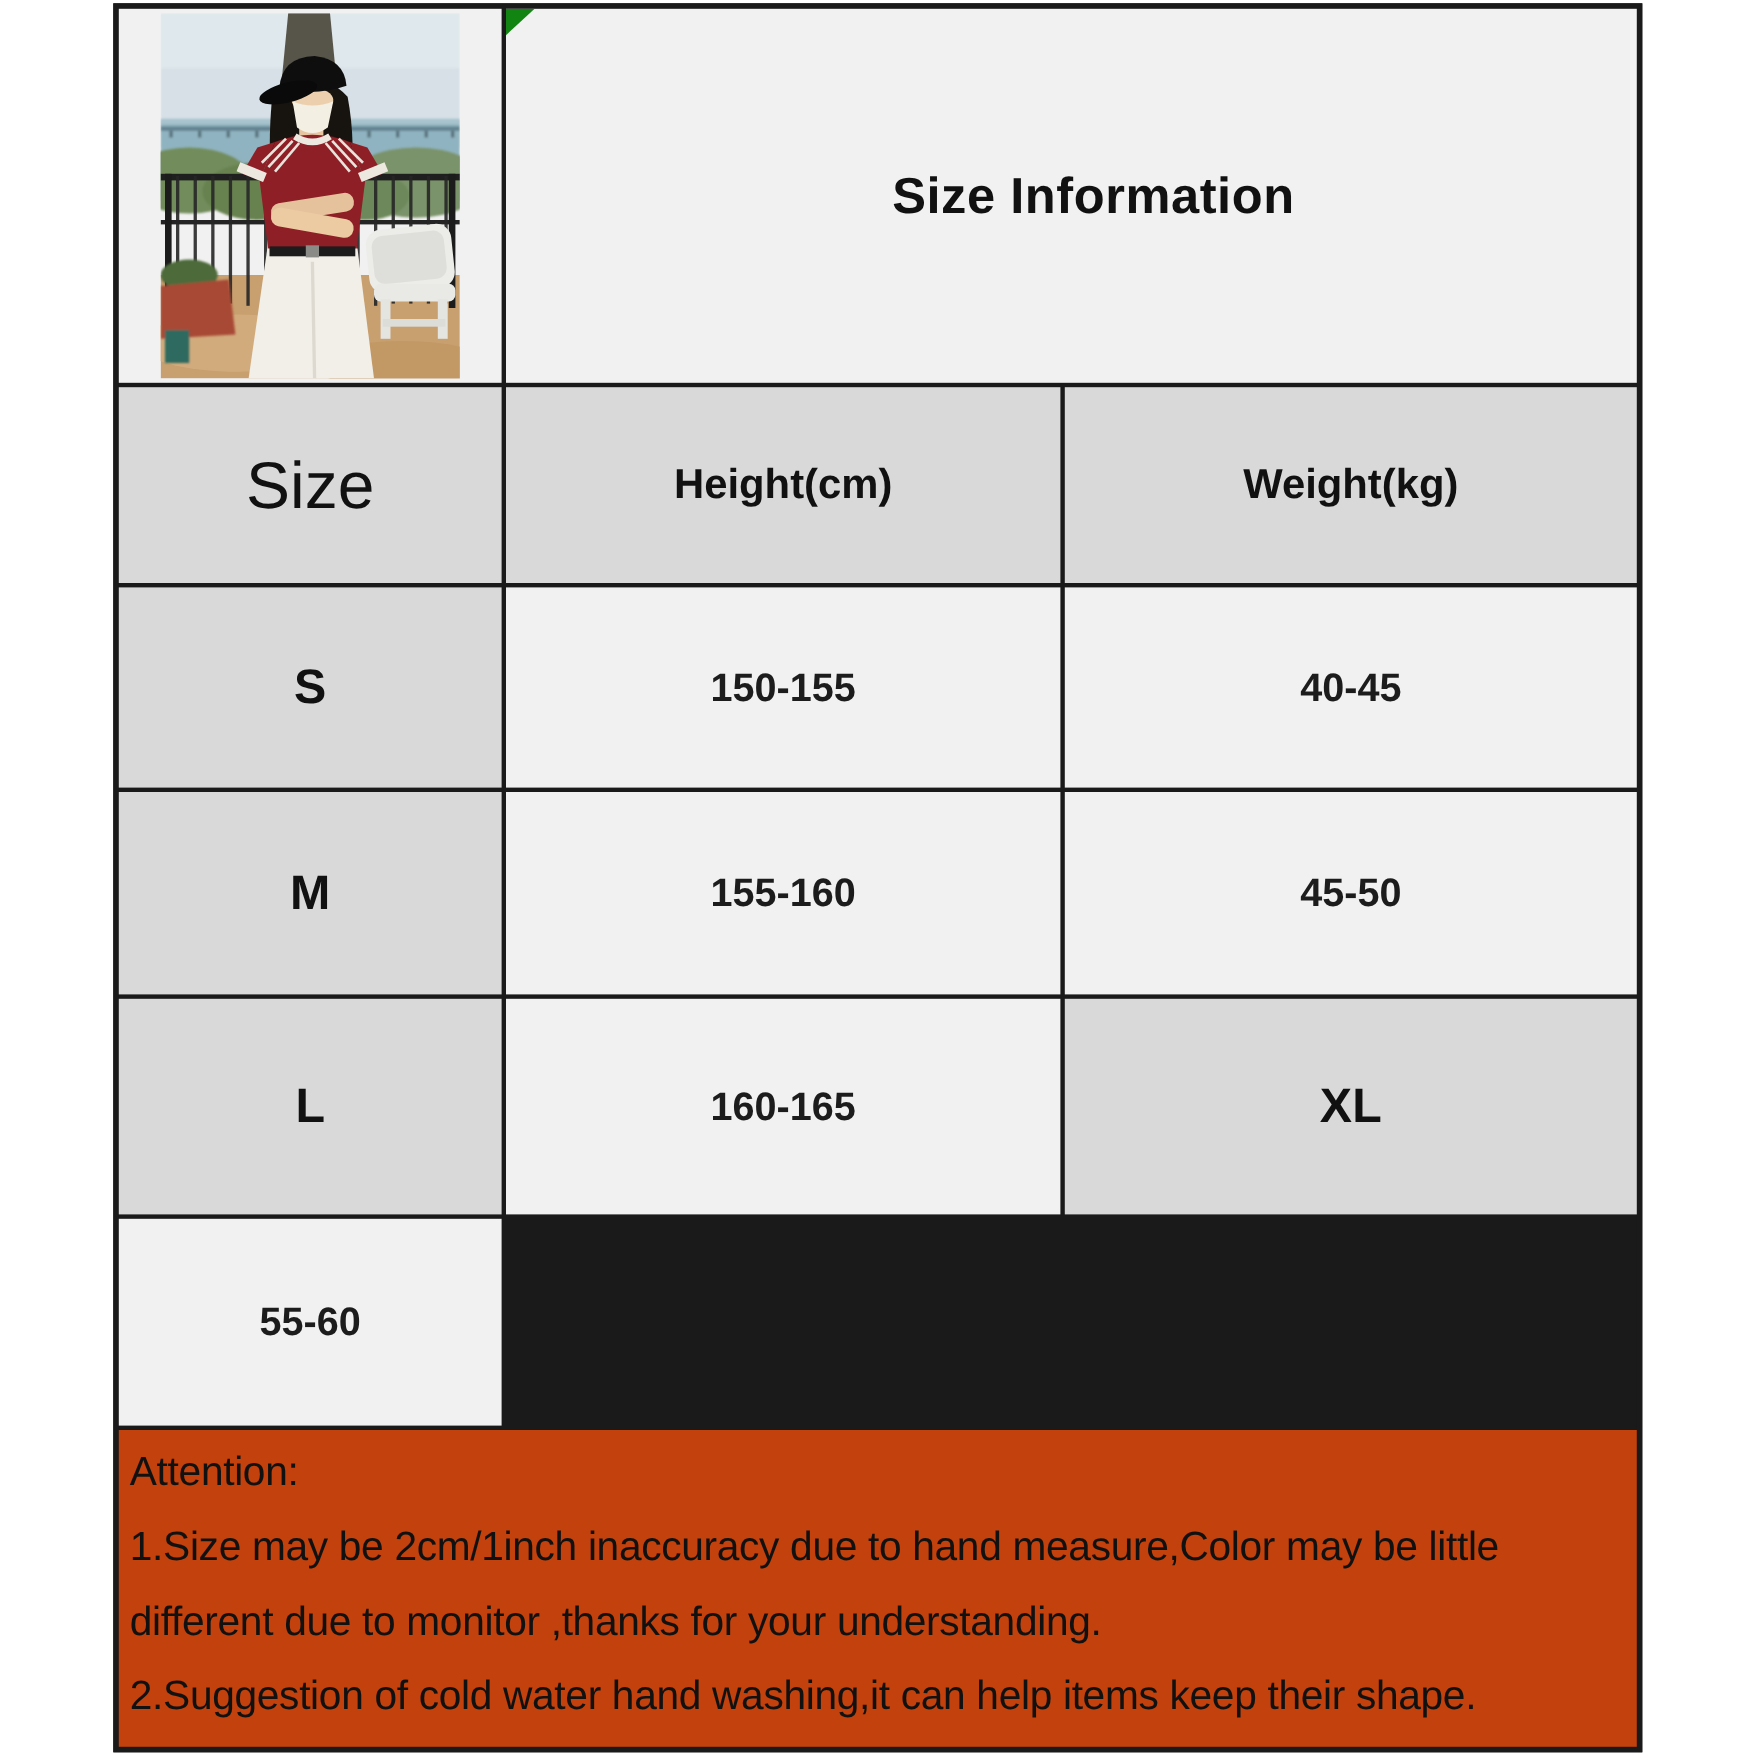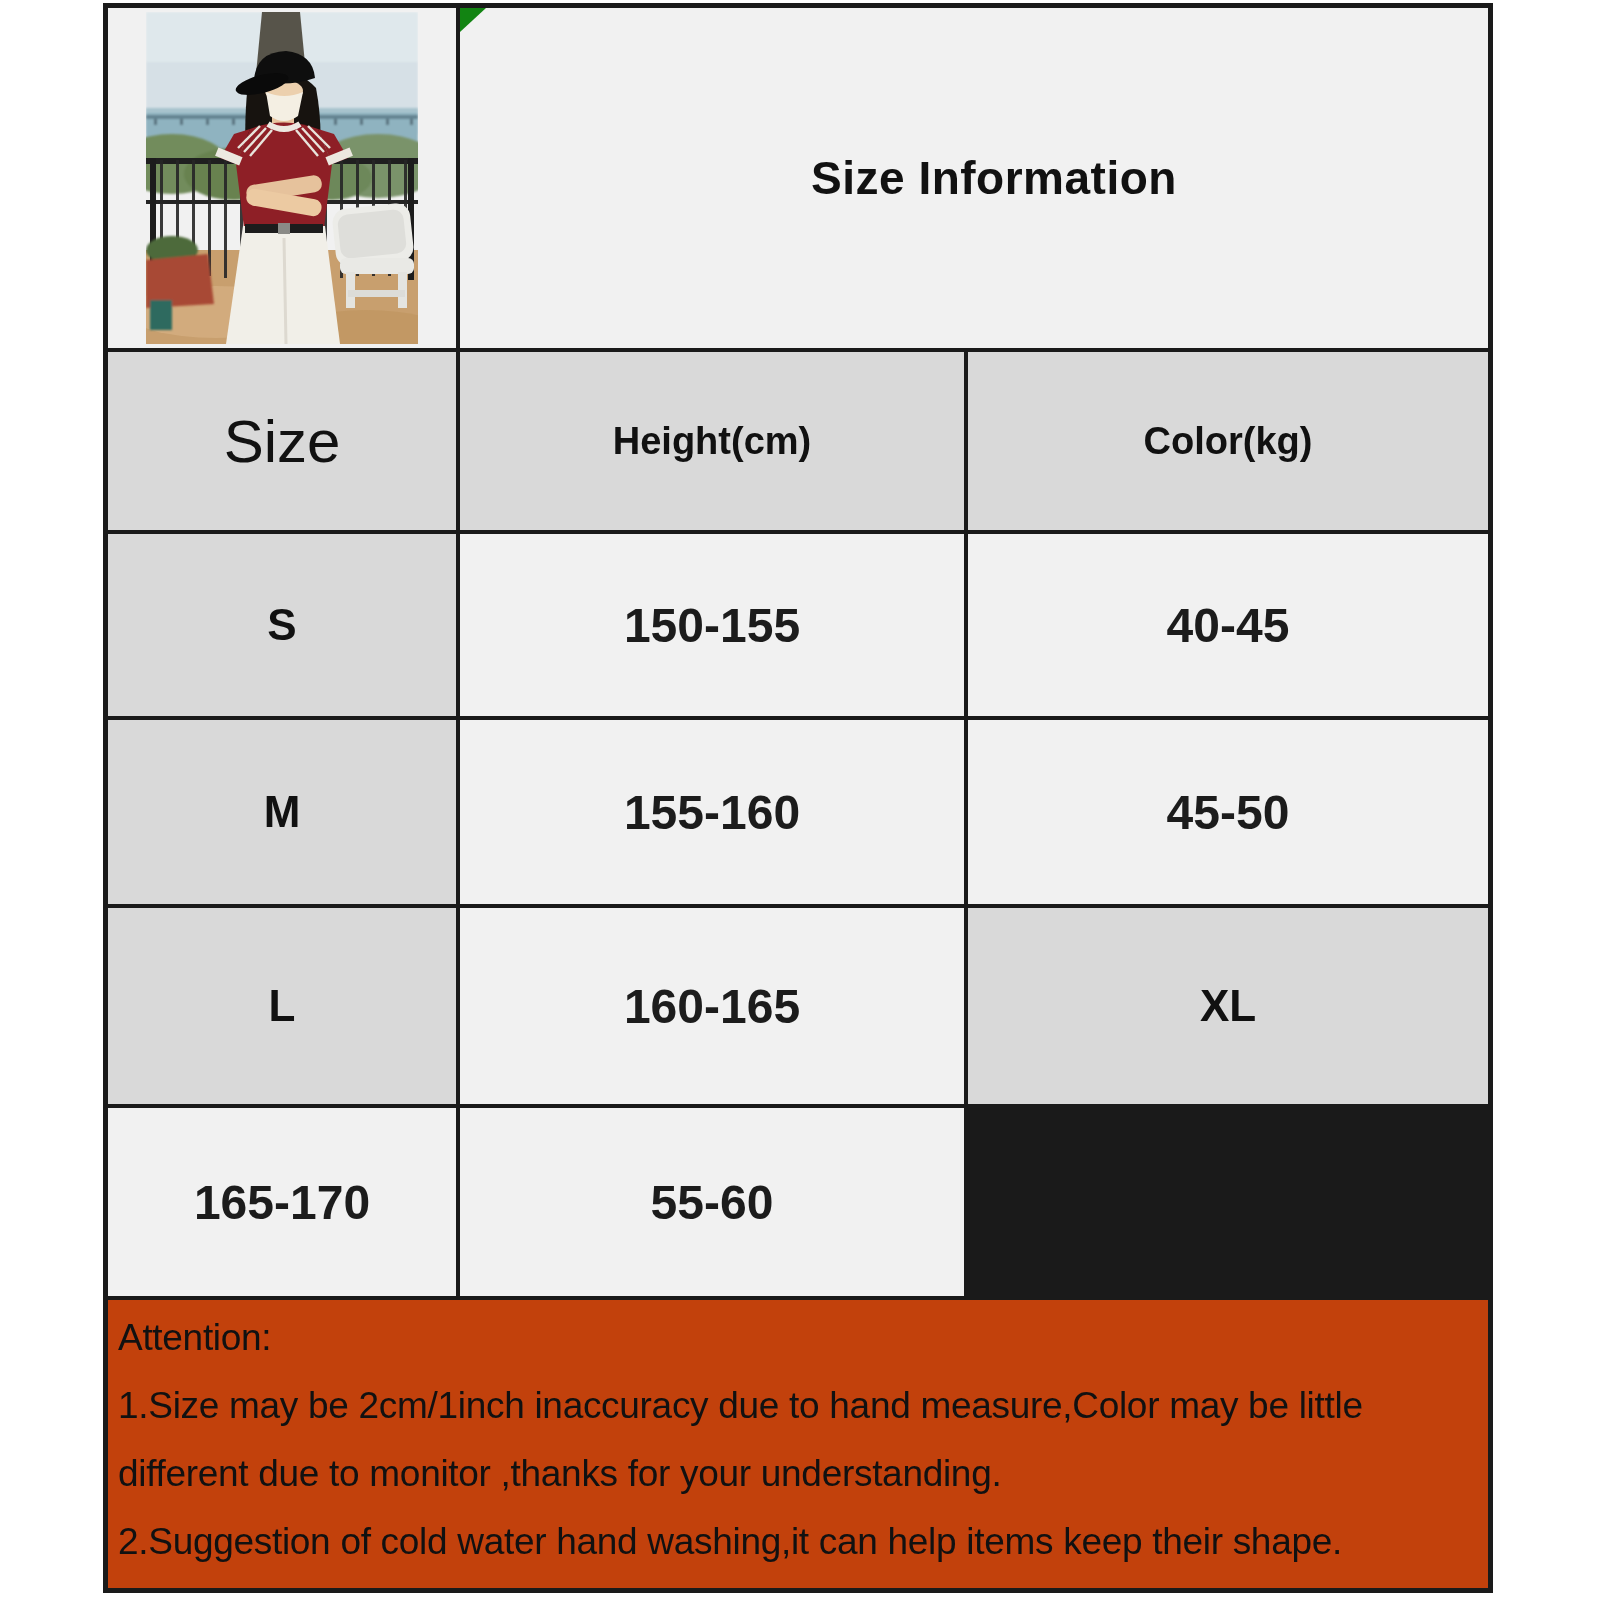--- a/index.html
+++ b/index.html
@@ -72,21 +72,21 @@
     font-size: 38px;
     font-weight: 700;
     color: #111111;
   }
   .size-val {
     font-size: 44px;
     font-weight: 700;
     color: #111111;
   }
   .data-val {
-    font-size: 48px;
+    font-size: 36px;
     font-weight: 700;
     color: #1c1c1c;
   }
 
   .attention {
     background: #c2410c;
     display: block;
     padding: 4px 10px 0 10px;
     text-align: left;
   }
@@ -231,35 +231,34 @@
         </g>
       </svg>
     </div>
     <div class="cell title-cell span2">
       <span class="flag"></span>
       <h1 class="page-title">Size Information</h1>
     </div>
 
     <div class="cell dark hdr-size">Size</div>
     <div class="cell dark hdr-col">Height(cm)</div>
-    <div class="cell dark hdr-col">Color(kg)</div>
+    <div class="cell dark hdr-col">Weight(kg)</div>
 
     <div class="cell dark size-val">S</div>
     <div class="cell data-val">150-155</div>
     <div class="cell data-val">40-45</div>
 
     <div class="cell dark size-val">M</div>
     <div class="cell data-val">155-160</div>
     <div class="cell data-val">45-50</div>
 
     <div class="cell dark size-val">L</div>
     <div class="cell data-val">160-165</div>
 
     <div class="cell dark size-val">XL</div>
-    <div class="cell data-val">165-170</div>
     <div class="cell data-val">55-60</div>
 
     <div class="attention span3">
       <div class="att-line">Attention:</div>
       <div class="att-line">1.Size may be 2cm/1inch inaccuracy due to hand measure,Color may be little</div>
       <div class="att-line">different due to monitor ,thanks for your understanding.</div>
       <div class="att-line">2.Suggestion of cold water hand washing,it can help items keep their shape.</div>
     </div>
 
   </div>

